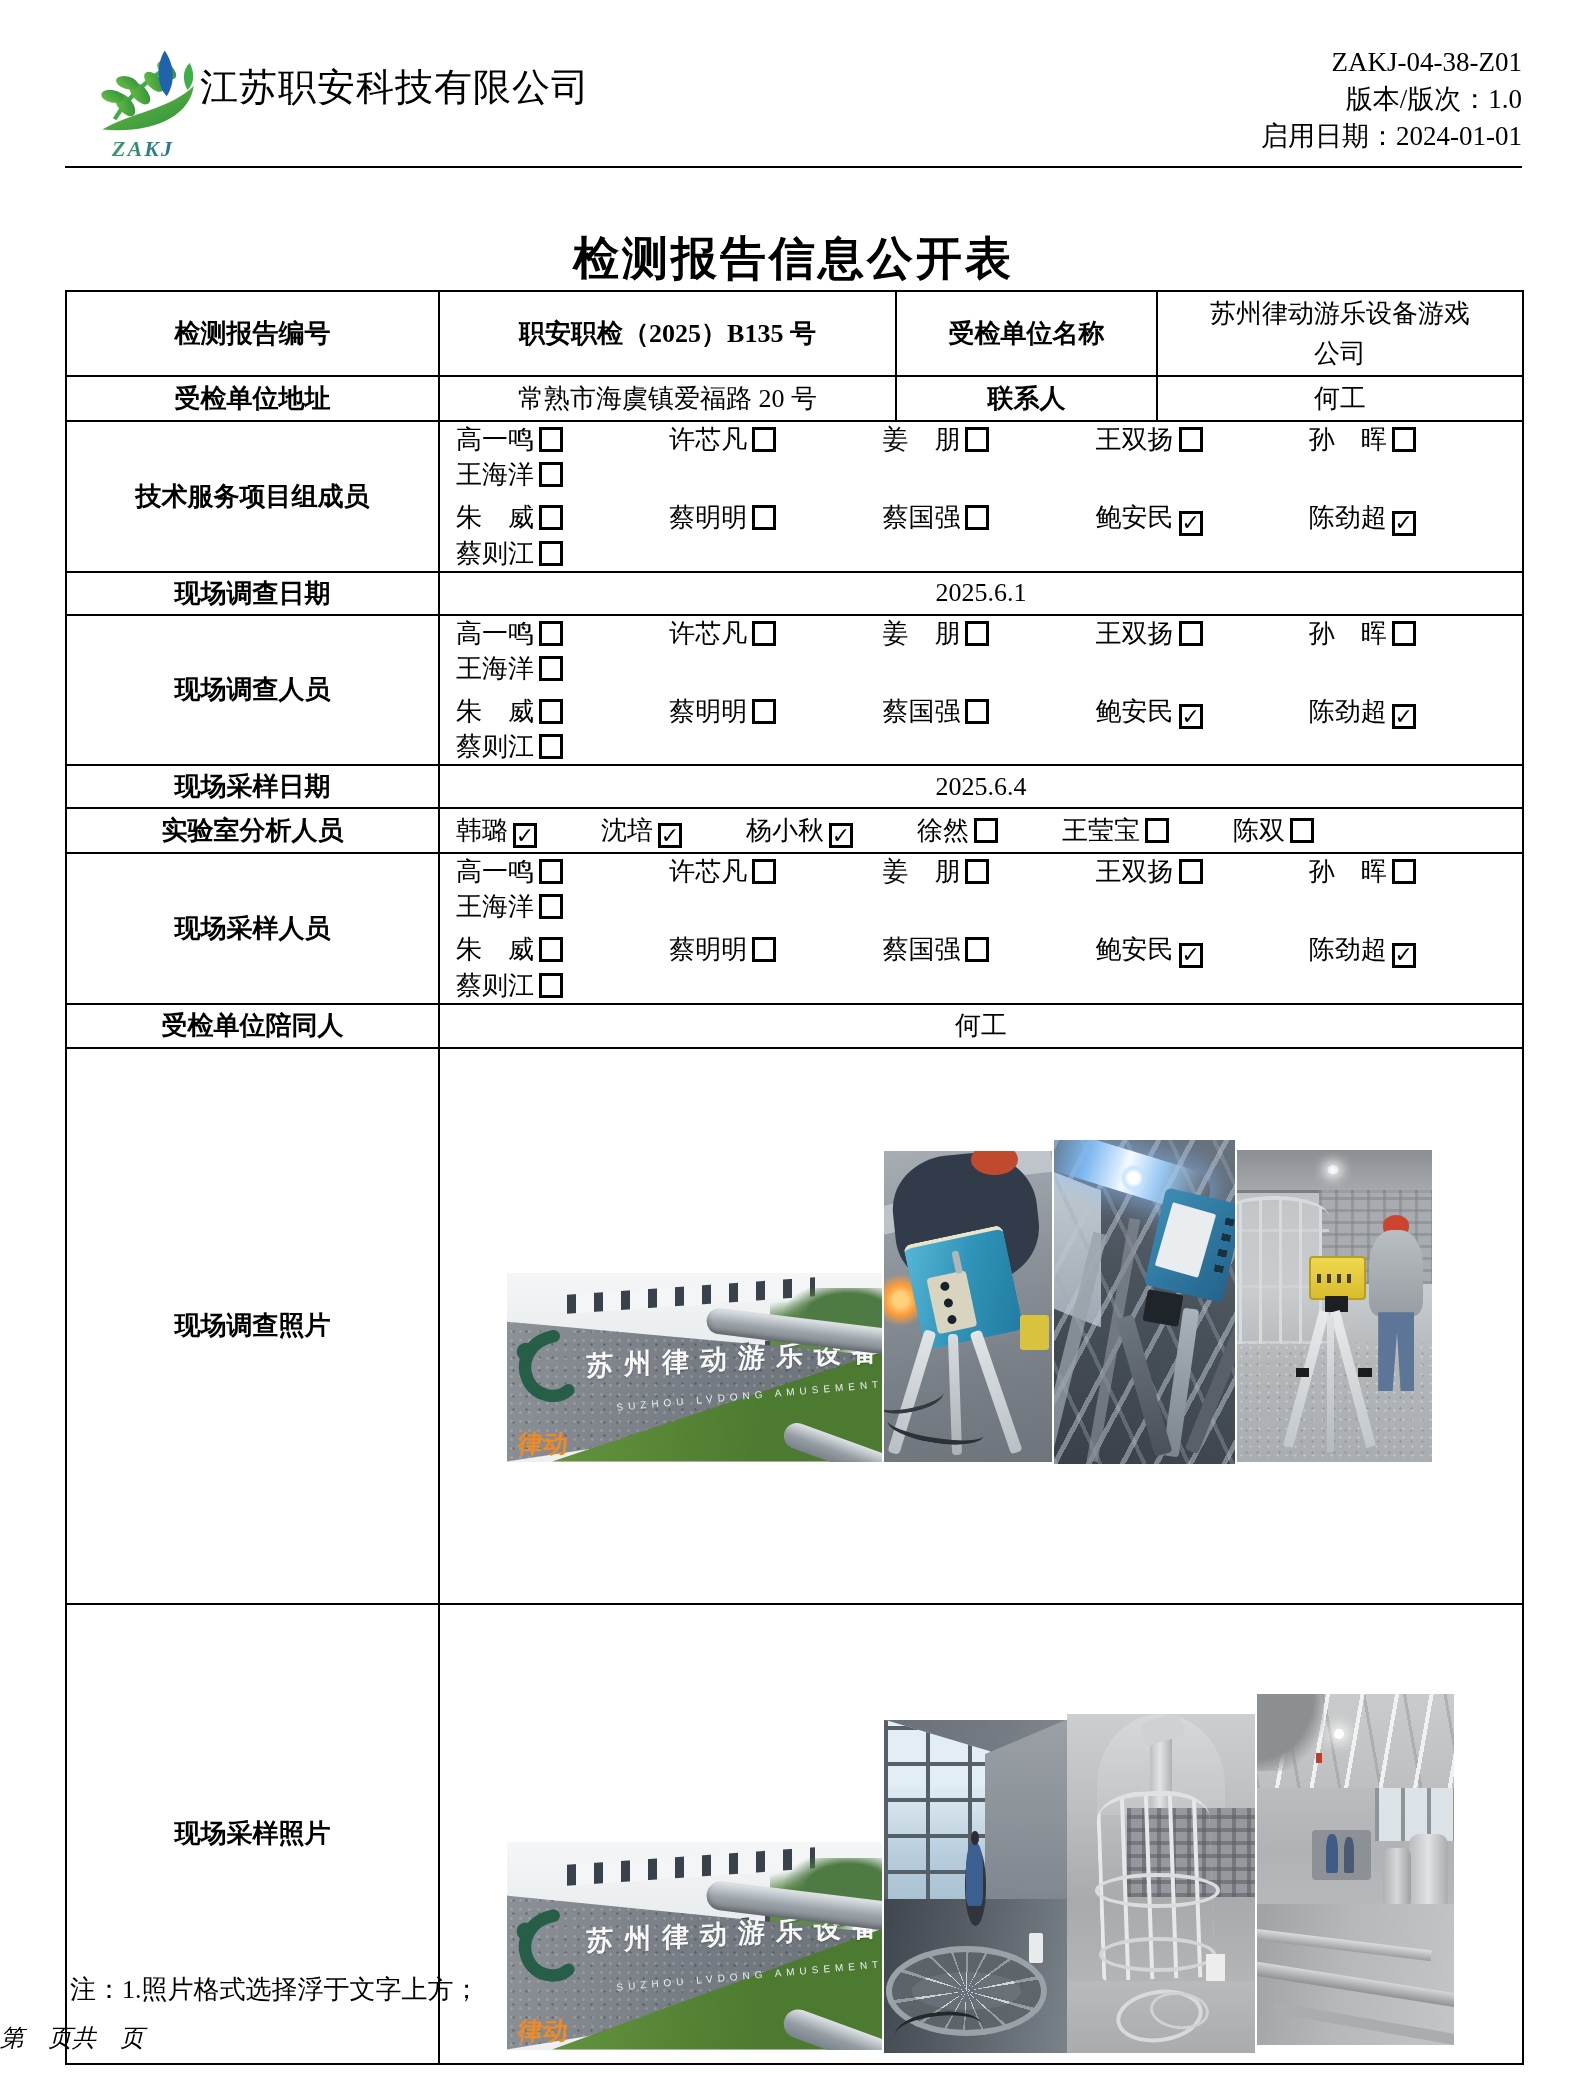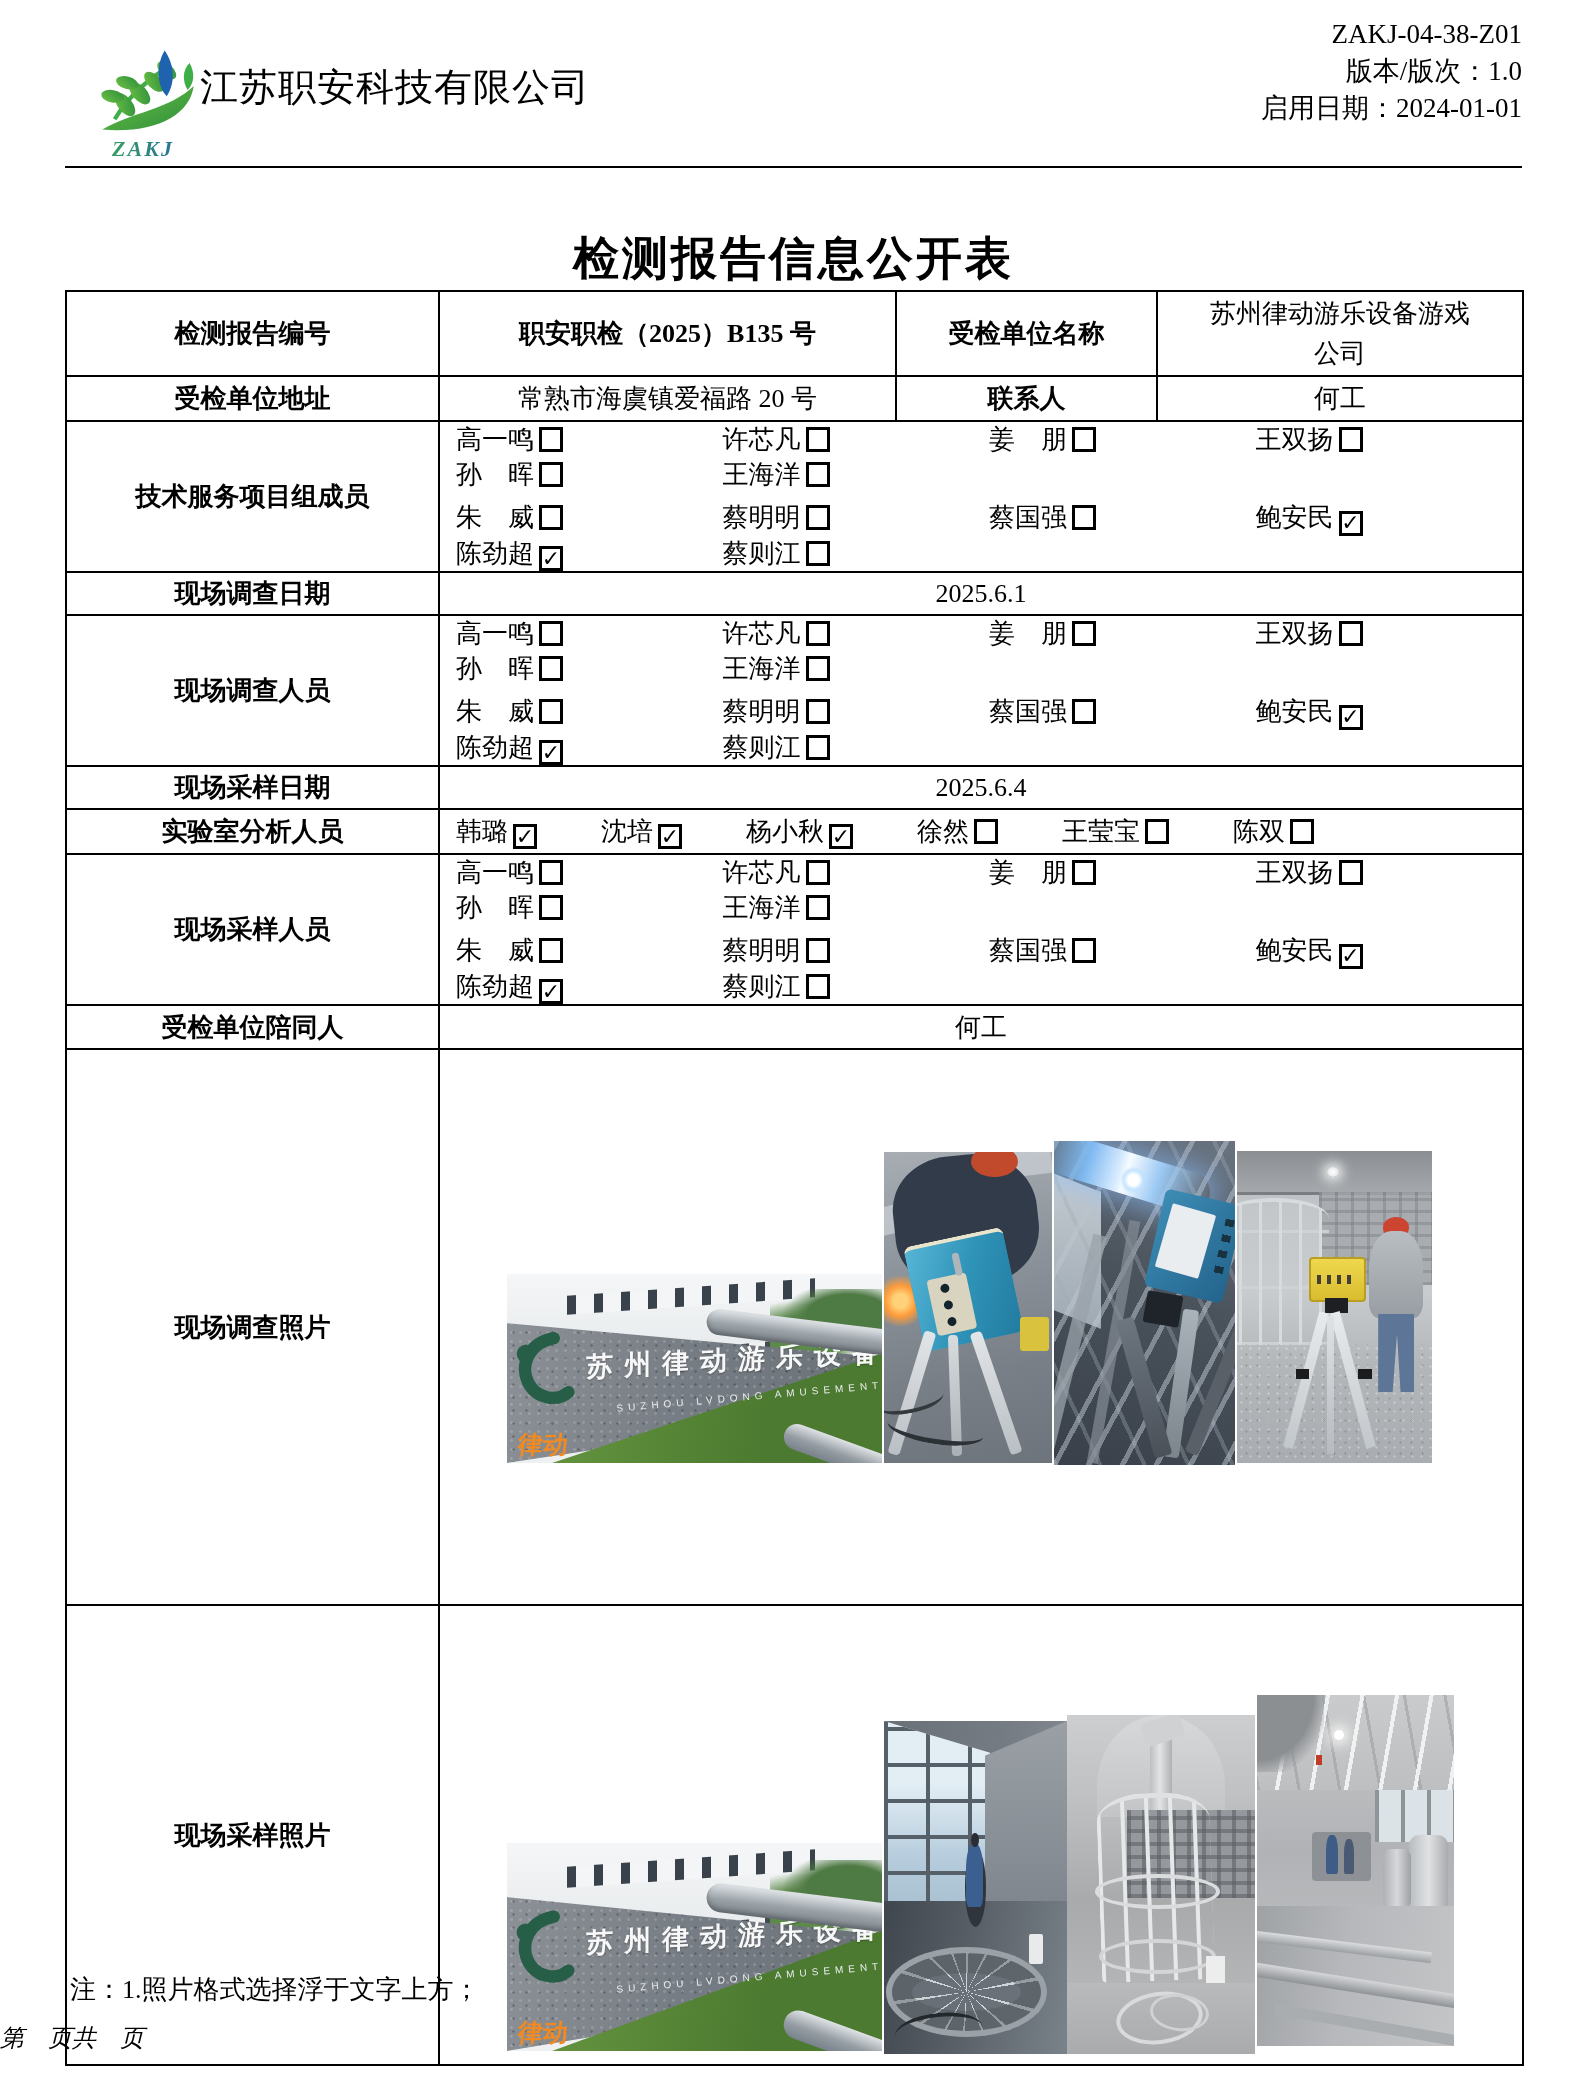--- a/index.html
+++ b/index.html
@@ -6,38 +6,38 @@
   .page{position:relative;width:1587px;height:2093px;background:#fff;overflow:hidden;
         font-family:"Liberation Serif","DejaVu Serif",serif;color:#000;}
 
   
   .logo{position:absolute;left:92px;top:36px;width:112px;height:104px;}
   .logo-text{position:absolute;left:88px;top:136px;width:110px;text-align:center;
              font:italic bold 22px "Liberation Serif","DejaVu Serif",serif;
              background:linear-gradient(90deg,#3fae49,#1f63ae);
              -webkit-background-clip:text;background-clip:text;color:transparent;letter-spacing:2px;}
   .company{position:absolute;left:200px;top:62px;font-size:38px;letter-spacing:1px;}
-  .codes{position:absolute;right:65px;top:16px;text-align:right;font-size:27px;line-height:37px;}
+  .codes{position:absolute;right:65px;top:44px;text-align:right;font-size:27px;line-height:37px;}
   .rule{position:absolute;left:65px;top:166px;width:1457px;height:2px;background:#000;}
 
   .doc-title{position:absolute;left:0;top:228px;width:100%;text-align:center;
              font-size:46px;font-weight:bold;letter-spacing:3px;}
 
   
   table.doc{position:absolute;left:65px;top:290px;width:1457px;border-collapse:collapse;
             table-layout:fixed;font-size:26px;}
   table.doc td{border:2px solid #000;padding:0;vertical-align:middle;overflow:hidden;}
   td.lab{font-weight:bold;text-align:center;}
   td.val{text-align:center;}
   td.bold{font-weight:bold;}
   .wrapcell{padding:0 50px;line-height:40px;}
 
   .nlines{display:flex;flex-direction:column;justify-content:center;height:100%;
           padding-left:16px;gap:8px;}
-  .nline{display:grid;grid-template-columns:repeat(4,1fr);align-items:center;}
+  .nline{display:grid;grid-template-columns:repeat(5,1fr);align-items:center;}
   .nitem{text-align:left;white-space:nowrap;}
   .nname{font-style:normal;}
   .cbx{display:inline-flex;width:18px;height:19px;border:3px solid #000;margin-left:5px;
        align-items:center;justify-content:center;overflow:visible;
        font:bold 22px/1 "DejaVu Sans",sans-serif;vertical-align:-4px;font-style:normal;}
   .lline{display:flex;gap:64px;padding-left:16px;align-items:center;text-align:left;}
 
   
   td.photos{position:relative;}
   .photo{position:absolute;overflow:hidden;background:#9a9fa4;}

